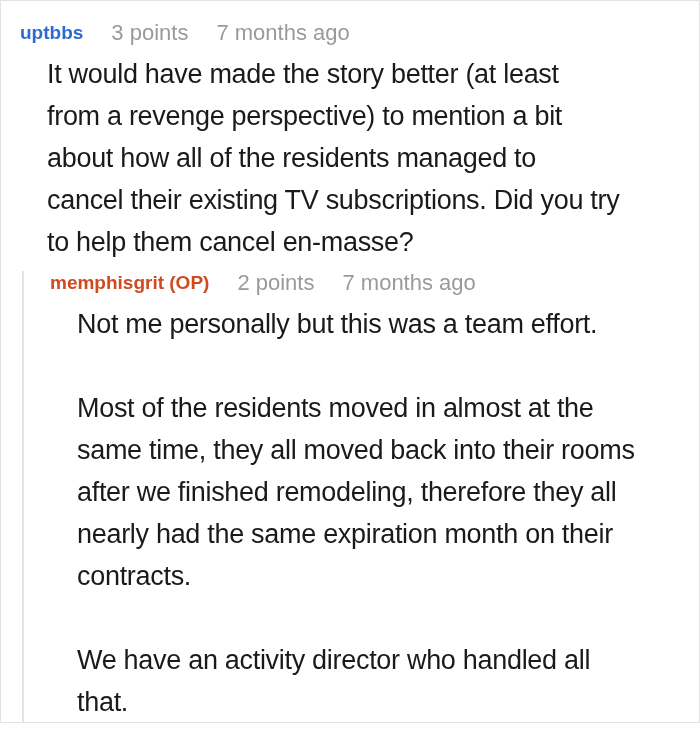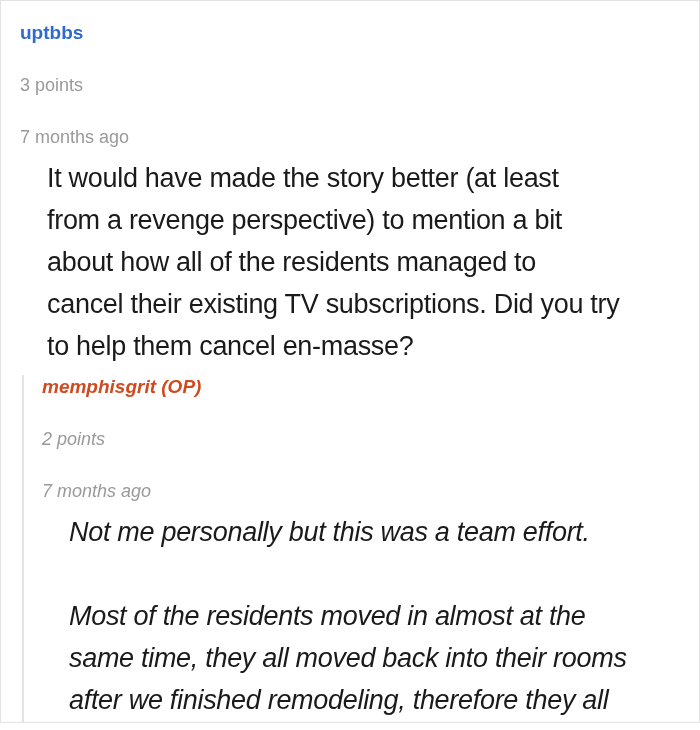--- a/index.html
+++ b/index.html
@@ -15,37 +15,36 @@
     box-sizing: border-box;
     width: 700px;
     height: 723px;
     background: #ffffff;
     border: 1px solid #e3e3e3;
     padding: 20px 16px 0 19px;
     overflow: hidden;
   }
   .comment-header {
     display: flex;
-    align-items: flex-start;
+    align-items: flex-end;
     gap: 28px;
     font-size: 19px;
     line-height: 24px;
     white-space: nowrap;
-    flex-direction: column;
   }
   .author {
     font-weight: bold;
     text-decoration: none;
     cursor: pointer;
   }
   .author.blue { color: #2e6ad0; }
   .author.orange { color: #d14a1f; }
   .meta {
     color: #9a9a9a;
-    font-size: 18px;
+    font-size: 22px;
   }
   .comment-body {
     margin-top: 8px;
     font-size: 27px;
     line-height: 42px;
     color: #1a1a1a;
     letter-spacing: -0.3px;
     white-space: pre-line;
     margin-left: 27px;
   }
@@ -54,23 +53,22 @@
     margin-top: 8px;
   }
   .thread-line {
     width: 2px;
     margin-left: 2px;
     background: #e2e4e7;
     flex: 0 0 2px;
   }
   .reply-content {
     flex: 1;
-    padding-left: 18px;
+    padding-left: 26px;
     min-width: 0;
-    font-style: italic;
   }
 </style>
 </head>
 <body>
 
 <div class="card">
 
   <div>
     <div class="comment-header">
       <a class="author blue">uptbbs</a>

